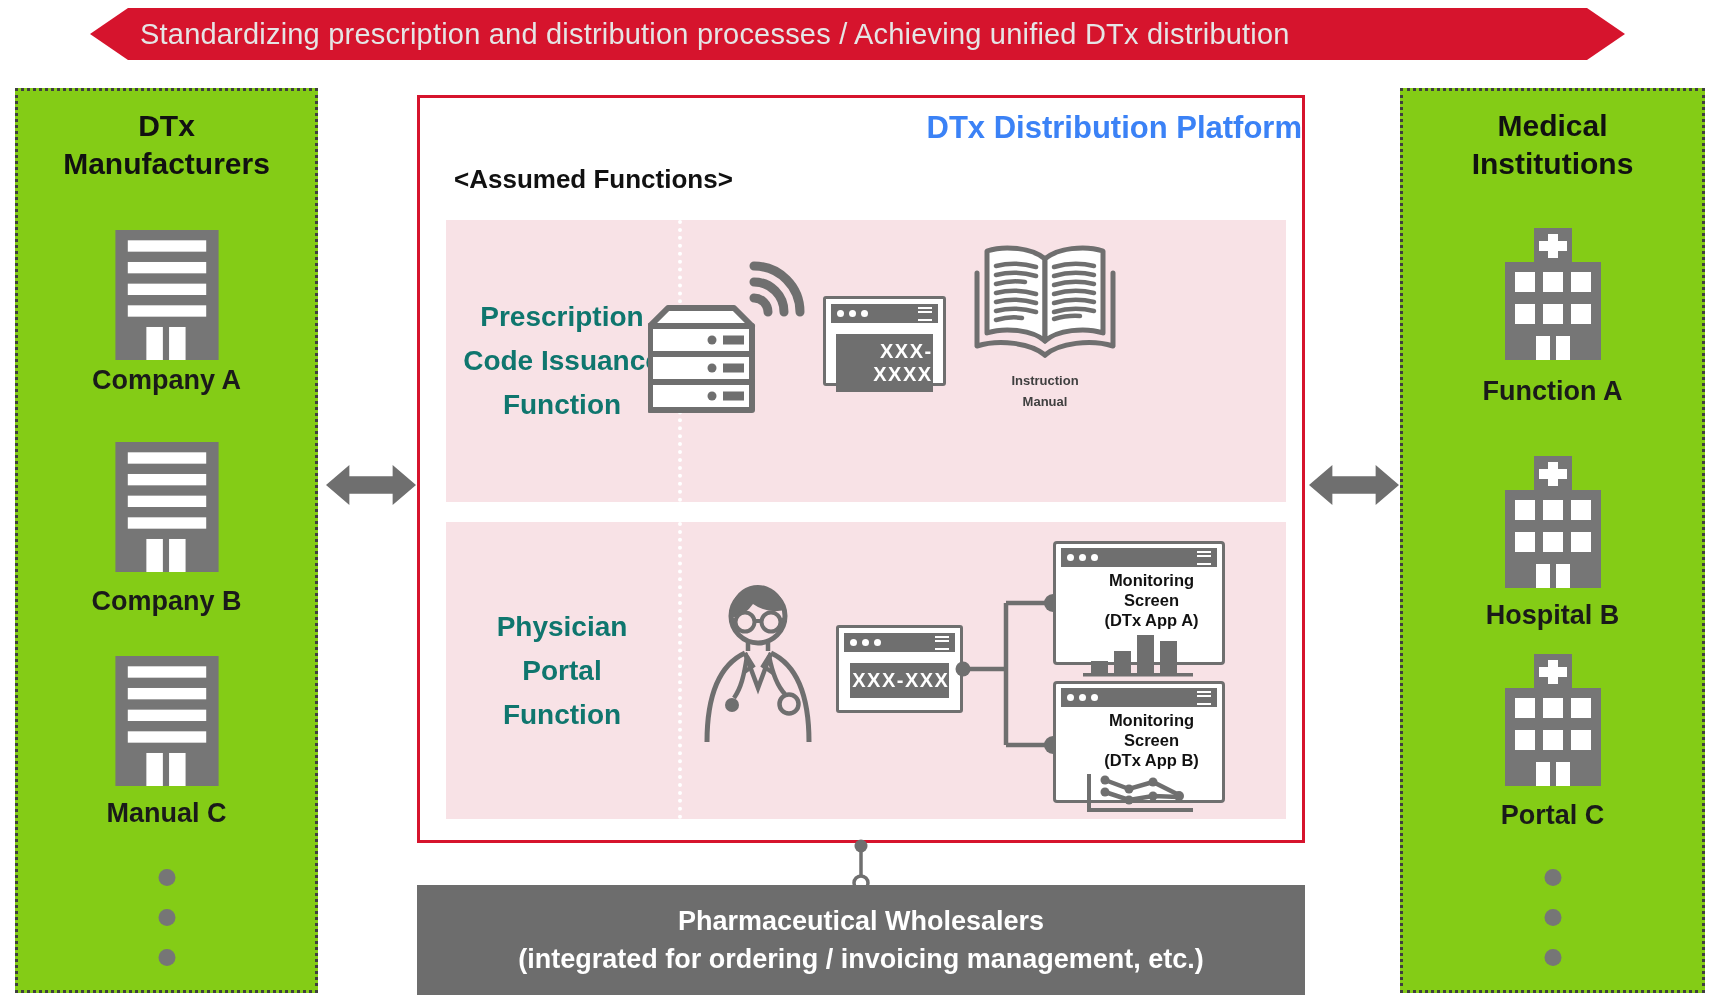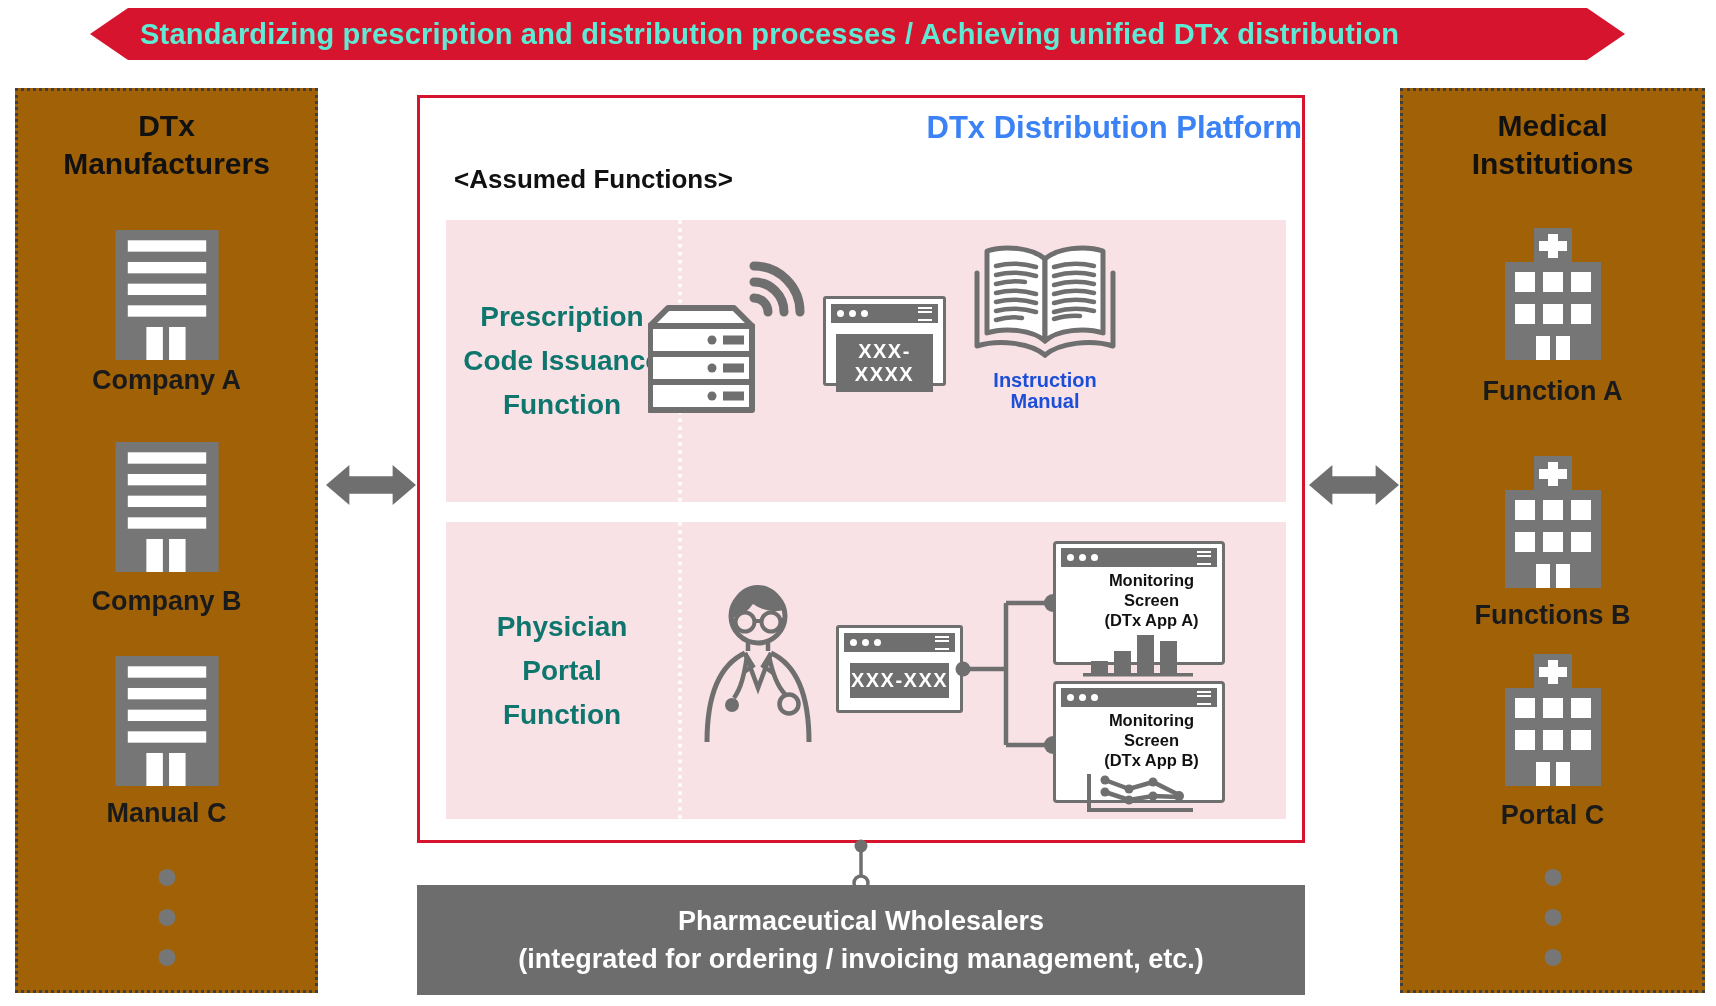--- a/index.html
+++ b/index.html
@@ -6,23 +6,23 @@
   .canvas{
     position:relative;width:1716px;height:1006px;background:#fff;overflow:hidden;
     font-family:"Liberation Sans",sans-serif;color:#1f1f1f;
   }
   
   .banner{
     position:absolute;left:90px;top:8px;width:1535px;height:52px;background:#d6142d;
     clip-path:polygon(0 50%,38px 0,calc(100% - 38px) 0,100% 50%,calc(100% - 38px) 100%,38px 100%);
     display:flex;align-items:center;padding-left:50px;box-sizing:border-box;
   }
-  .banner span{color:#5eead4;font-size:29px;font-weight:700;letter-spacing:.2px;}
-  
-  .panel{position:absolute;top:88px;width:303px;height:905px;border:3px dotted #3f3f3f;box-sizing:border-box;background:#a16207;}
+  .banner span{color:#e5e5e5;font-size:29px;font-weight:400;letter-spacing:.2px;}
+  
+  .panel{position:absolute;top:88px;width:303px;height:905px;border:3px dotted #3f3f3f;box-sizing:border-box;background:#84cc16;}
   .panel.left{left:15px;}
   .panel.right{left:1400px;width:305px;}
   .panel-title{position:absolute;top:16px;left:0;width:100%;text-align:center;font-size:30px;font-weight:700;line-height:38px;white-space:pre-line;color:#111;}
   .p-icon{position:absolute;left:50%;transform:translateX(-50%);}
   .p-label{position:absolute;left:0;width:100%;text-align:center;font-size:27px;font-weight:600;color:#1a1a1a;}
   .dots{position:absolute;left:50%;transform:translateX(-50%);display:flex;flex-direction:column;gap:23px;}
   .dots i{width:17px;height:17px;border-radius:50%;background:#767676;}
   
   .platform{position:absolute;left:417px;top:95px;width:888px;height:748px;border:3px solid #d6142d;box-sizing:border-box;background:#fff;}
   .platform-title{position:absolute;top:12px;left:0;width:100%;text-align:right;font-size:31px;font-weight:700;color:#3b82f6;}
@@ -31,27 +31,27 @@
   .fn-box.one{top:122px;height:282px;}
   .fn-box.two{top:424px;height:297px;}
   .fn-label{position:absolute;left:0;top:0;width:232px;height:100%;display:flex;align-items:center;justify-content:center;text-align:center;font-size:28px;font-weight:700;line-height:44px;white-space:pre-line;color:#0f766e;}
   .fn-divider{position:absolute;left:232px;top:0;bottom:0;width:0;border-left:4px dotted #ffffff;}
   
   .winbar{height:19px;background:#6f6f6f;display:flex;align-items:center;gap:5px;padding:0 6px;}
   .winbar .wdot{width:7px;height:7px;border-radius:50%;background:#fff;}
   .winbar .wmenu{margin-left:auto;width:14px;height:10px;border-top:2px solid #fff;border-bottom:2px solid #fff;position:relative;}
   .winbar .wmenu::after{content:"";position:absolute;left:0;right:0;top:2px;height:2px;background:#fff;}
   .browser{position:absolute;background:#fff;border:3px solid #6f6f6f;border-radius:3px;padding:5px;box-sizing:border-box;}
-  .browser .code{margin:11px auto 0;width:90%;background:#6f6f6f;color:#fff;font-size:20px;font-weight:700;text-align:center;letter-spacing:1.5px;padding:6px 0;}
+  .browser .code{margin:11px auto 0;width:90%;background:#6f6f6f;color:#fff;font-size:20px;font-weight:700;text-align:right;letter-spacing:1.5px;padding:6px 0;}
   .monitor{position:absolute;background:#fff;border:3px solid #6f6f6f;border-radius:4px;padding:4px 5px;box-sizing:border-box;}
   .monitor .mtitle{margin-top:3px;text-align:center;font-size:16.5px;font-weight:700;line-height:20px;color:#111;margin-left:25px;}
   .monitor .chart{display:block;margin:2px auto 0;}
   .abs{position:absolute;}
   
-  .manual-label{position:absolute;left:509px;top:150px;width:180px;text-align:center;font-size:20px;font-weight:700;line-height:21px;white-space:pre-line;color:#1d4ed8;}
+  .manual-label{position:absolute;left:509px;top:150px;width:180px;text-align:center;font-size:13px;font-weight:700;line-height:21px;white-space:pre-line;color:#404040;}
   
   .wholesalers{position:absolute;left:417px;top:885px;width:888px;height:110px;background:#6d6d6d;display:flex;flex-direction:column;justify-content:center;align-items:center;gap:4px;}
   .wholesalers div{color:#fff;font-size:27px;font-weight:700;line-height:34px;text-align:right;}
 </style>
 </head>
 <body>
 
 <div class="canvas">
 
   <div class="banner">
@@ -297,21 +297,21 @@
       <rect x="2" y="34" width="96" height="98" fill="#767676"></rect>
       <rect x="12" y="44" width="20" height="20" fill="#fff"></rect>
         <rect x="40" y="44" width="20" height="20" fill="#fff"></rect>
         <rect x="68" y="44" width="20" height="20" fill="#fff"></rect>
       <rect x="12" y="76" width="20" height="20" fill="#fff"></rect>
         <rect x="40" y="76" width="20" height="20" fill="#fff"></rect>
         <rect x="68" y="76" width="20" height="20" fill="#fff"></rect>
       <rect x="33" y="108" width="14" height="24" fill="#fff"></rect>
         <rect x="53" y="108" width="14" height="24" fill="#fff"></rect>
     </svg>
-    <div class="p-label" style="top:509px">Functions B</div>
+    <div class="p-label" style="top:509px">Hospital B</div>
 
     <svg class="p-icon" style="top:563px" width="104" height="132" viewBox="0 0 100 132">
       <rect x="31" y="0" width="38" height="36" fill="#767676"></rect>
       <rect x="45" y="6" width="10" height="24" fill="#fff"></rect>
         <rect x="36" y="13" width="28" height="10" fill="#fff"></rect>
       <rect x="2" y="34" width="96" height="98" fill="#767676"></rect>
       <rect x="12" y="44" width="20" height="20" fill="#fff"></rect>
         <rect x="40" y="44" width="20" height="20" fill="#fff"></rect>
         <rect x="68" y="44" width="20" height="20" fill="#fff"></rect>
       <rect x="12" y="76" width="20" height="20" fill="#fff"></rect>

